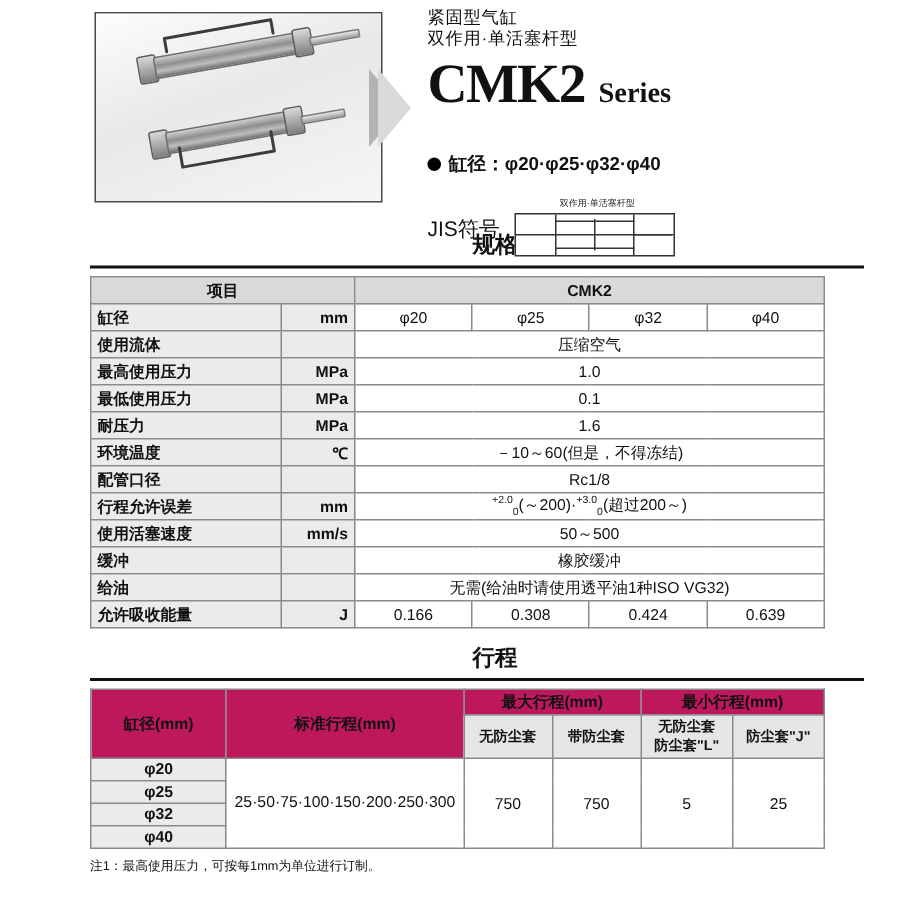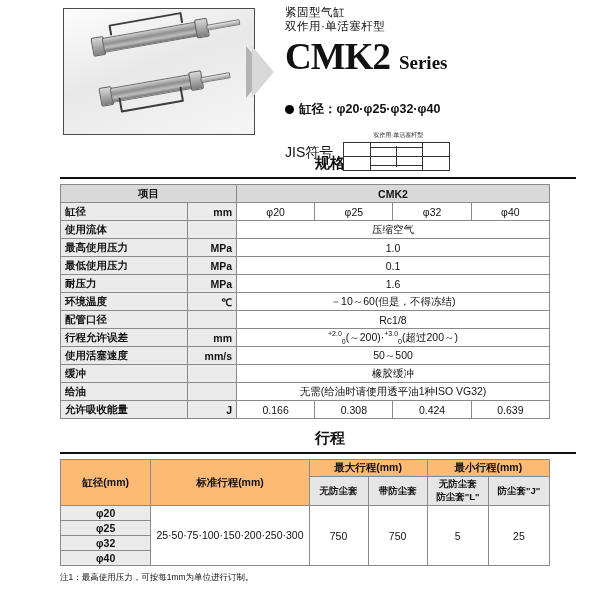--- a/index.html
+++ b/index.html
@@ -66,21 +66,21 @@
   .spec td{border:1px solid #8a8a8a;padding:1px 4px;height:15px;}
   .spec .hdr{background:#d9d9d9;font-weight:bold;text-align:center;margin-top:40px;}
   .spec .item{background:#ebebeb;font-weight:bold;width:118px;}
   .spec .unit{background:#ebebeb;text-align:right;width:40px;font-weight:bold;}
   .spec .val{text-align:center;}
   .sup{font-size:7px;vertical-align:super;}
   .sub{font-size:7px;vertical-align:sub;}
 
   .stroke{margin:5px 0 0 60px;width:490px;}
   .stroke td{border:1px solid #8a8a8a;padding:1px 3px;text-align:center;}
-  .stroke .h{background:#fdba74;font-weight:bold;}
+  .stroke .h{background:#be185d;font-weight:bold;}
   .stroke .h2{background:#e6e6e6;font-weight:bold;font-size:9.5px;}
   .stroke .bore{background:#ebebeb;font-weight:bold;}
 
   .notes{margin:6px 0 0 60px;font-size:8.5px;line-height:11.5px;}
 </style>
 </head>
 <body>
 
 <div class="page">
 

